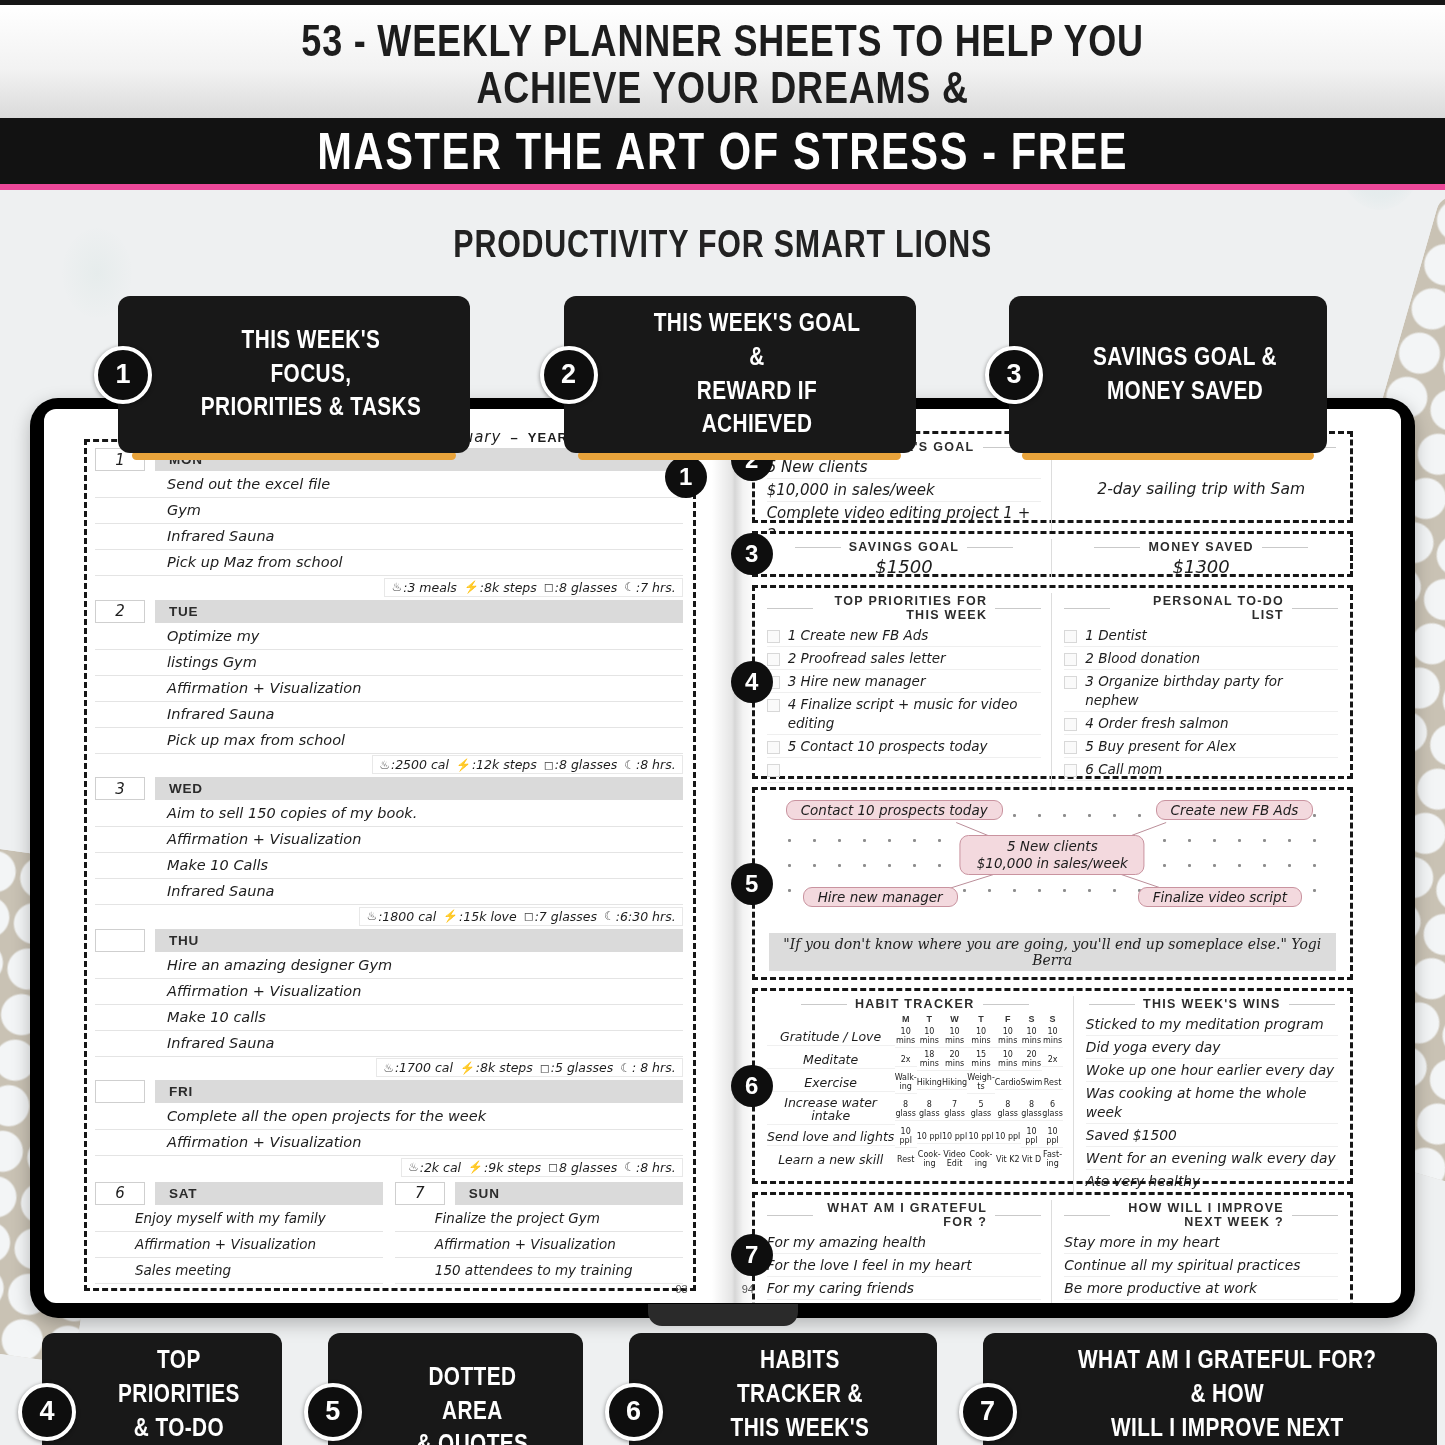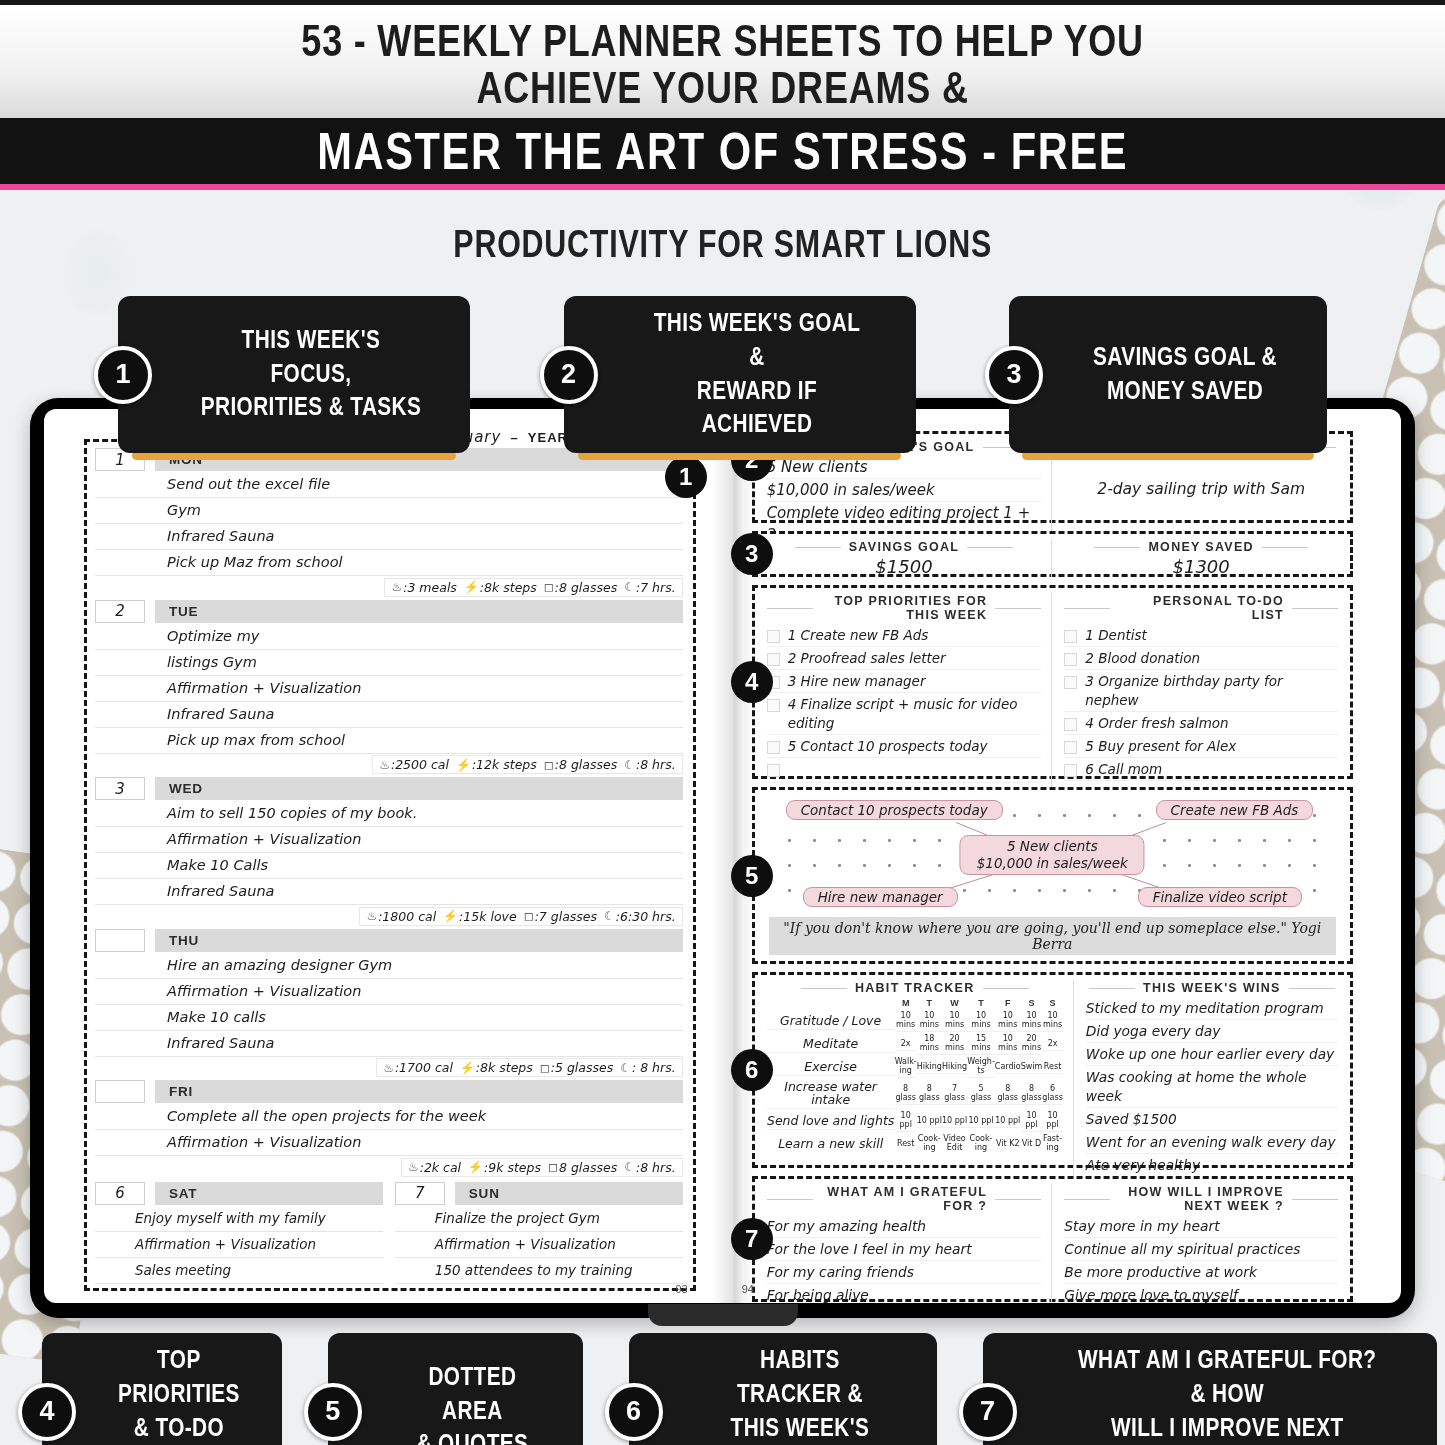--- a/index.html
+++ b/index.html
@@ -103,21 +103,21 @@
   .cols2 > .col-l{border-right:1px solid #ddd;padding-right:10px;}
   .cols2 > .col-r{padding-left:12px;}
   .goal-line{font-size:15px;line-height:22px;border-bottom:1px solid #eee;}
   .reward-line{font-size:15.5px;text-align:center;margin-top:26px;}
   .money-val{font-size:18px;text-align:center;}
   .li{display:flex;gap:8px;align-items:flex-start;border-bottom:1px solid #efefef;padding:1.5px 0;}
   .cb{flex:none;width:11px;height:11px;border:1px solid #d8d8d8;background:#fafafa;margin-top:4px;}
   .li .txt{font-size:13.5px;line-height:19px;}
   .li.empty{height:21px;}
 
-  .dotarea{position:relative;height:116px;margin:2px 2px 4px;
+  .dotarea{position:relative;height:116px;margin:2px 2px 20px;
     background-image:radial-gradient(circle,#8d8d8d 1.3px,rgba(0,0,0,0) 1.7px);
     background-size:25px 25px;background-position:8px 6px;}
   .bubble{position:absolute;background:#f3d9de;border:1.5px solid #c9939f;border-radius:9px;
     padding:1px 14px;font-size:13.5px;white-space:nowrap;z-index:2;}
   .bubble.center{left:50%;top:50%;transform:translate(-50%,-50%);text-align:center;
     white-space:pre-line;line-height:17px;padding:2px 16px;}
   .b-tl{left:3%;top:3%;} .b-tr{right:4%;top:3%;} .b-bl{left:6%;bottom:5%;} .b-br{right:6%;bottom:5%;}
   .links{position:absolute;inset:0;width:100%;height:100%;z-index:1;}
   .quotebar{background:#dcdcdc;text-align:center;font-family:"DejaVu Serif",serif;font-style:italic;
     font-size:14px;color:#222;padding:3px 4px;margin:0 2px;}

